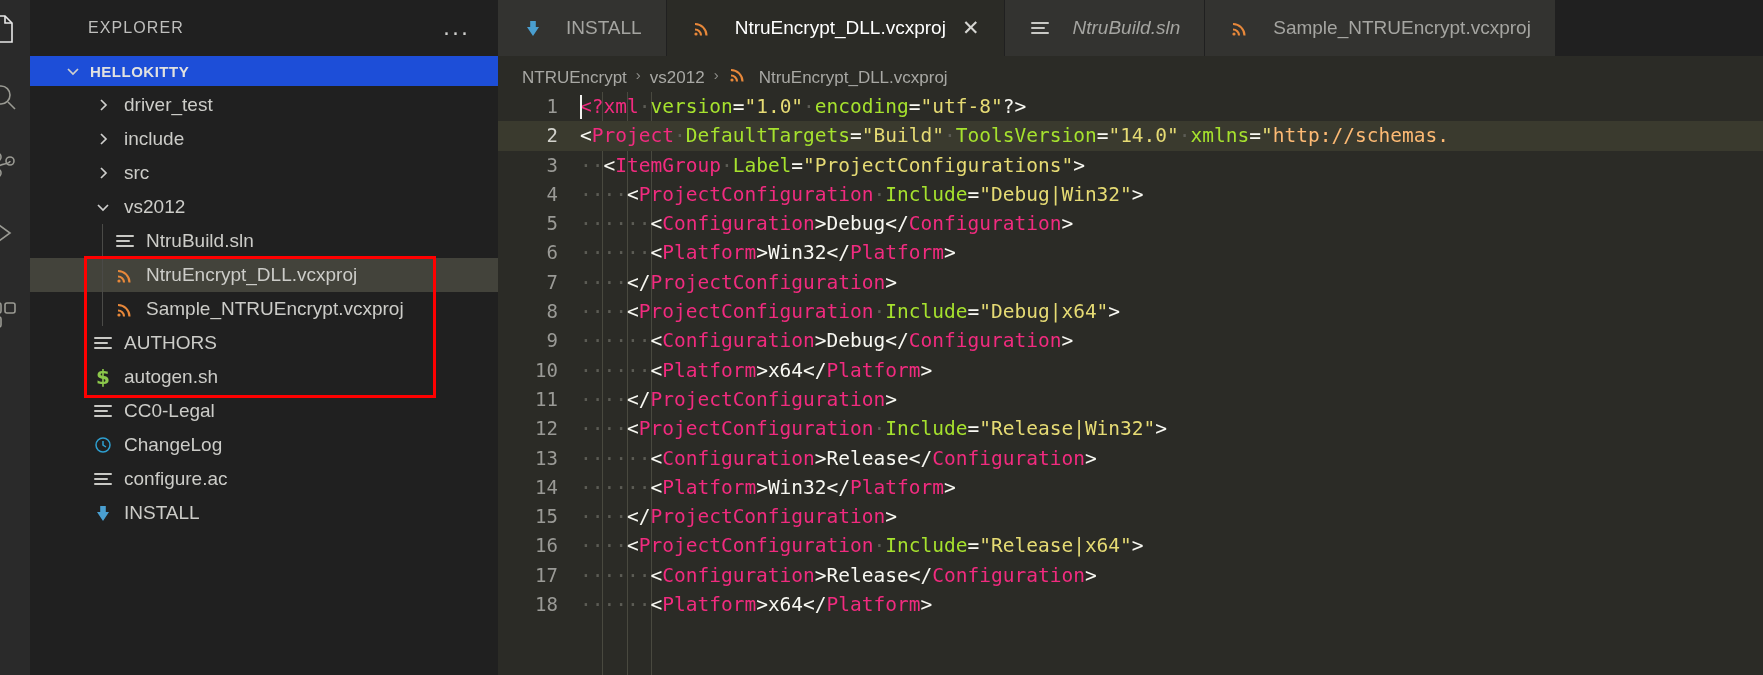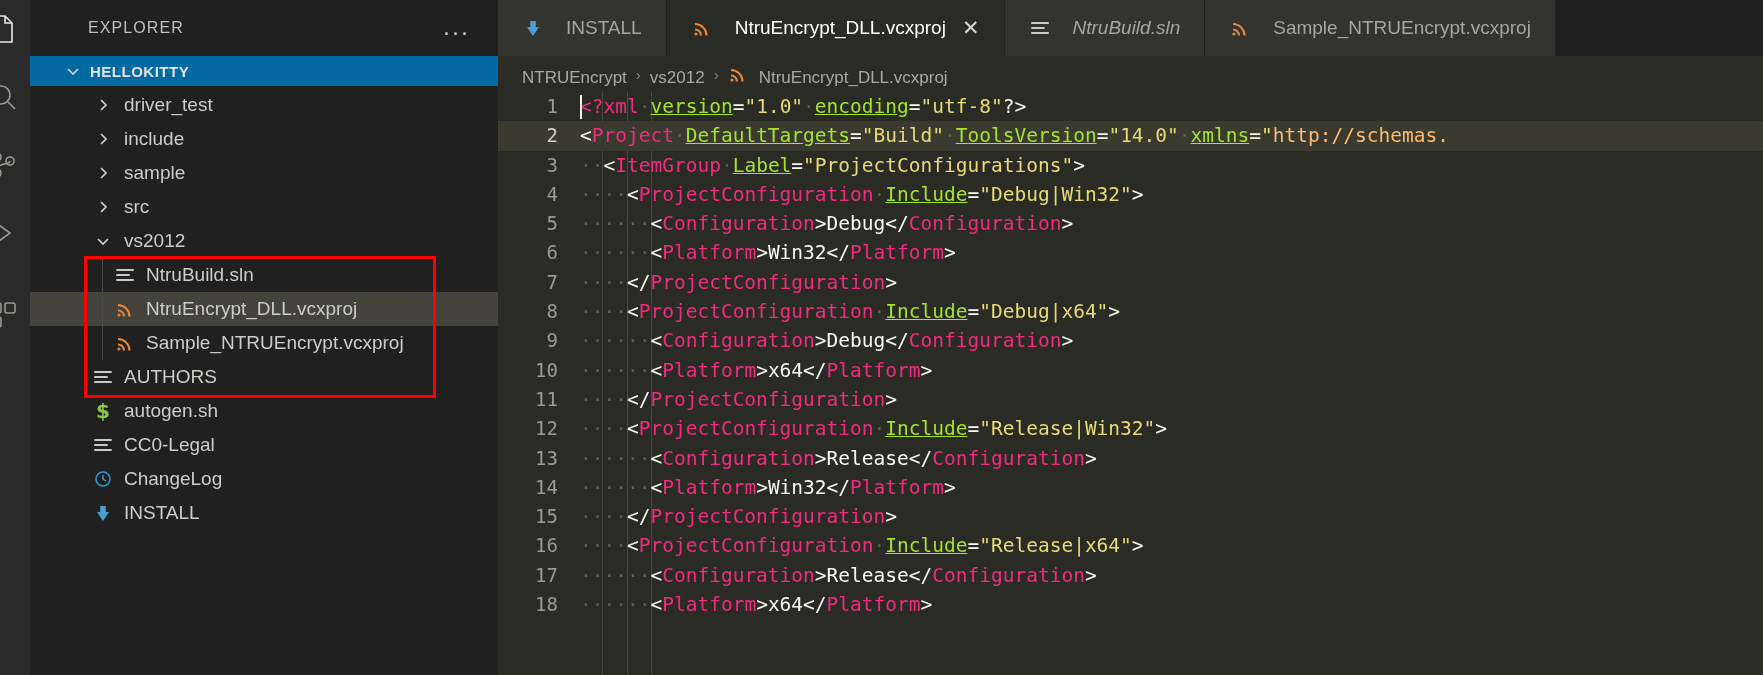--- a/index.html
+++ b/index.html
@@ -35,21 +35,21 @@
     padding: 0 28px 0 58px; justify-content: space-between;
   }
   .sidebar-title {
     font-size: 16px; letter-spacing: 1.1px; color: #bfbfbd;
     font-family: "Liberation Sans", sans-serif;
   }
   .more-dots { color: #cfcfcd; font-size: 22px; letter-spacing: 2px; line-height: 10px; cursor: pointer; }
 
   .folder-root {
     height: 30px; display: flex; align-items: center; gap: 10px;
-    padding-left: 36px; background: #0369a1;
+    padding-left: 36px; background: #1d4ed8;
   }
   .folder-root .label {
     font-size: 15px; font-weight: bold; color: #e2e2e0;
     letter-spacing: .5px; font-family: "Liberation Sans", sans-serif;
   }
   .chev { width: 14px; height: 14px; flex: 0 0 14px; display:inline-block; }
   .chev svg { display:block; stroke: #cfcfcd; fill: none; stroke-width: 1.7; }
 
   .tree { flex: 1; overflow: hidden; position: relative; padding-top: 2px; }
   .row {
@@ -124,21 +124,21 @@
   .cline { display: flex; height: 29.3px; align-items: center; white-space: pre; position: relative; }
   .cline.hl { background: #3a3a2e; }
   .lnum {
     width: 82px; flex: 0 0 82px; text-align: right; padding-right: 22px;
     color: #9a9a96; font-size: 19px;
   }
   .cline.hl .lnum { color: #d2d2cc; }
   .ctext { position: relative; flex: 1; min-width: 0; }
 
   .tag { color: #f12b7f; }
-  .attr { color: #a6e22e; text-decoration: underline; }
+  .attr { color: #a6e22e; }
   .val { color: #e6db74; }
   .txt { color: #f8f8f2; }
   .ws  { color: #5c5c55; }
   .link { color: #fdba74; }
 
   .cursor {
     position: absolute; left: 0; top: 3px; width: 2px; height: 24px;
     background: #f2f2ee;
   }
   .igrid { position: absolute; top: 0; bottom: 0; width: 1px; background: #49493f; }
@@ -214,28 +214,20 @@
             </svg>
           </span>
           <span class="rname">include</span>
         </div>
         <div class="row ind1">
           <span class="ficon">
             <svg width="14" height="14" viewBox="0 0 14 14" fill="none" stroke="#cfcfcd" stroke-width="1.7">
               <path d="M5 2 l5 5 -5 5"></path>
             </svg>
           </span>
-          <span class="rname">sample</span>
-        </div>
-        <div class="row ind1">
-          <span class="ficon">
-            <svg width="14" height="14" viewBox="0 0 14 14" fill="none" stroke="#cfcfcd" stroke-width="1.7">
-              <path d="M5 2 l5 5 -5 5"></path>
-            </svg>
-          </span>
           <span class="rname">src</span>
         </div>
         <div class="row ind1">
           <span class="ficon">
             <svg width="14" height="14" viewBox="0 0 14 14" fill="none" stroke="#cfcfcd" stroke-width="1.7">
               <path d="M2 5 l5 5 5-5"></path>
             </svg>
           </span>
           <span class="rname">vs2012</span>
         </div>
@@ -301,20 +293,30 @@
           <span class="rname">CC0-Legal</span>
         </div>
         <div class="row ind1">
           <span class="ficon">
             <svg class="ic-clock" width="18" height="18" viewBox="0 0 18 18" fill="none" stroke="#2e9fd0" stroke-width="1.5">
               <circle cx="9" cy="9" r="7"></circle>
               <path d="M9 5 v4 l3 2"></path>
             </svg>
           </span>
           <span class="rname">ChangeLog</span>
+        </div>
+        <div class="row ind1">
+          <span class="ficon">
+            <span class="ic-lines">
+              <i></i>
+              <i></i>
+              <i></i>
+            </span>
+          </span>
+          <span class="rname">configure.ac</span>
         </div>
         <div class="row ind1">
           <span class="ficon">
             <svg class="ic-down" width="18" height="18" viewBox="0 0 18 18" fill="#4a9fd0">
               <path d="M9 17 L3 8 h3.2 V2 h5.6 v6 H15 z"></path>
             </svg>
           </span>
           <span class="rname">INSTALL</span>
         </div>
       </div>

